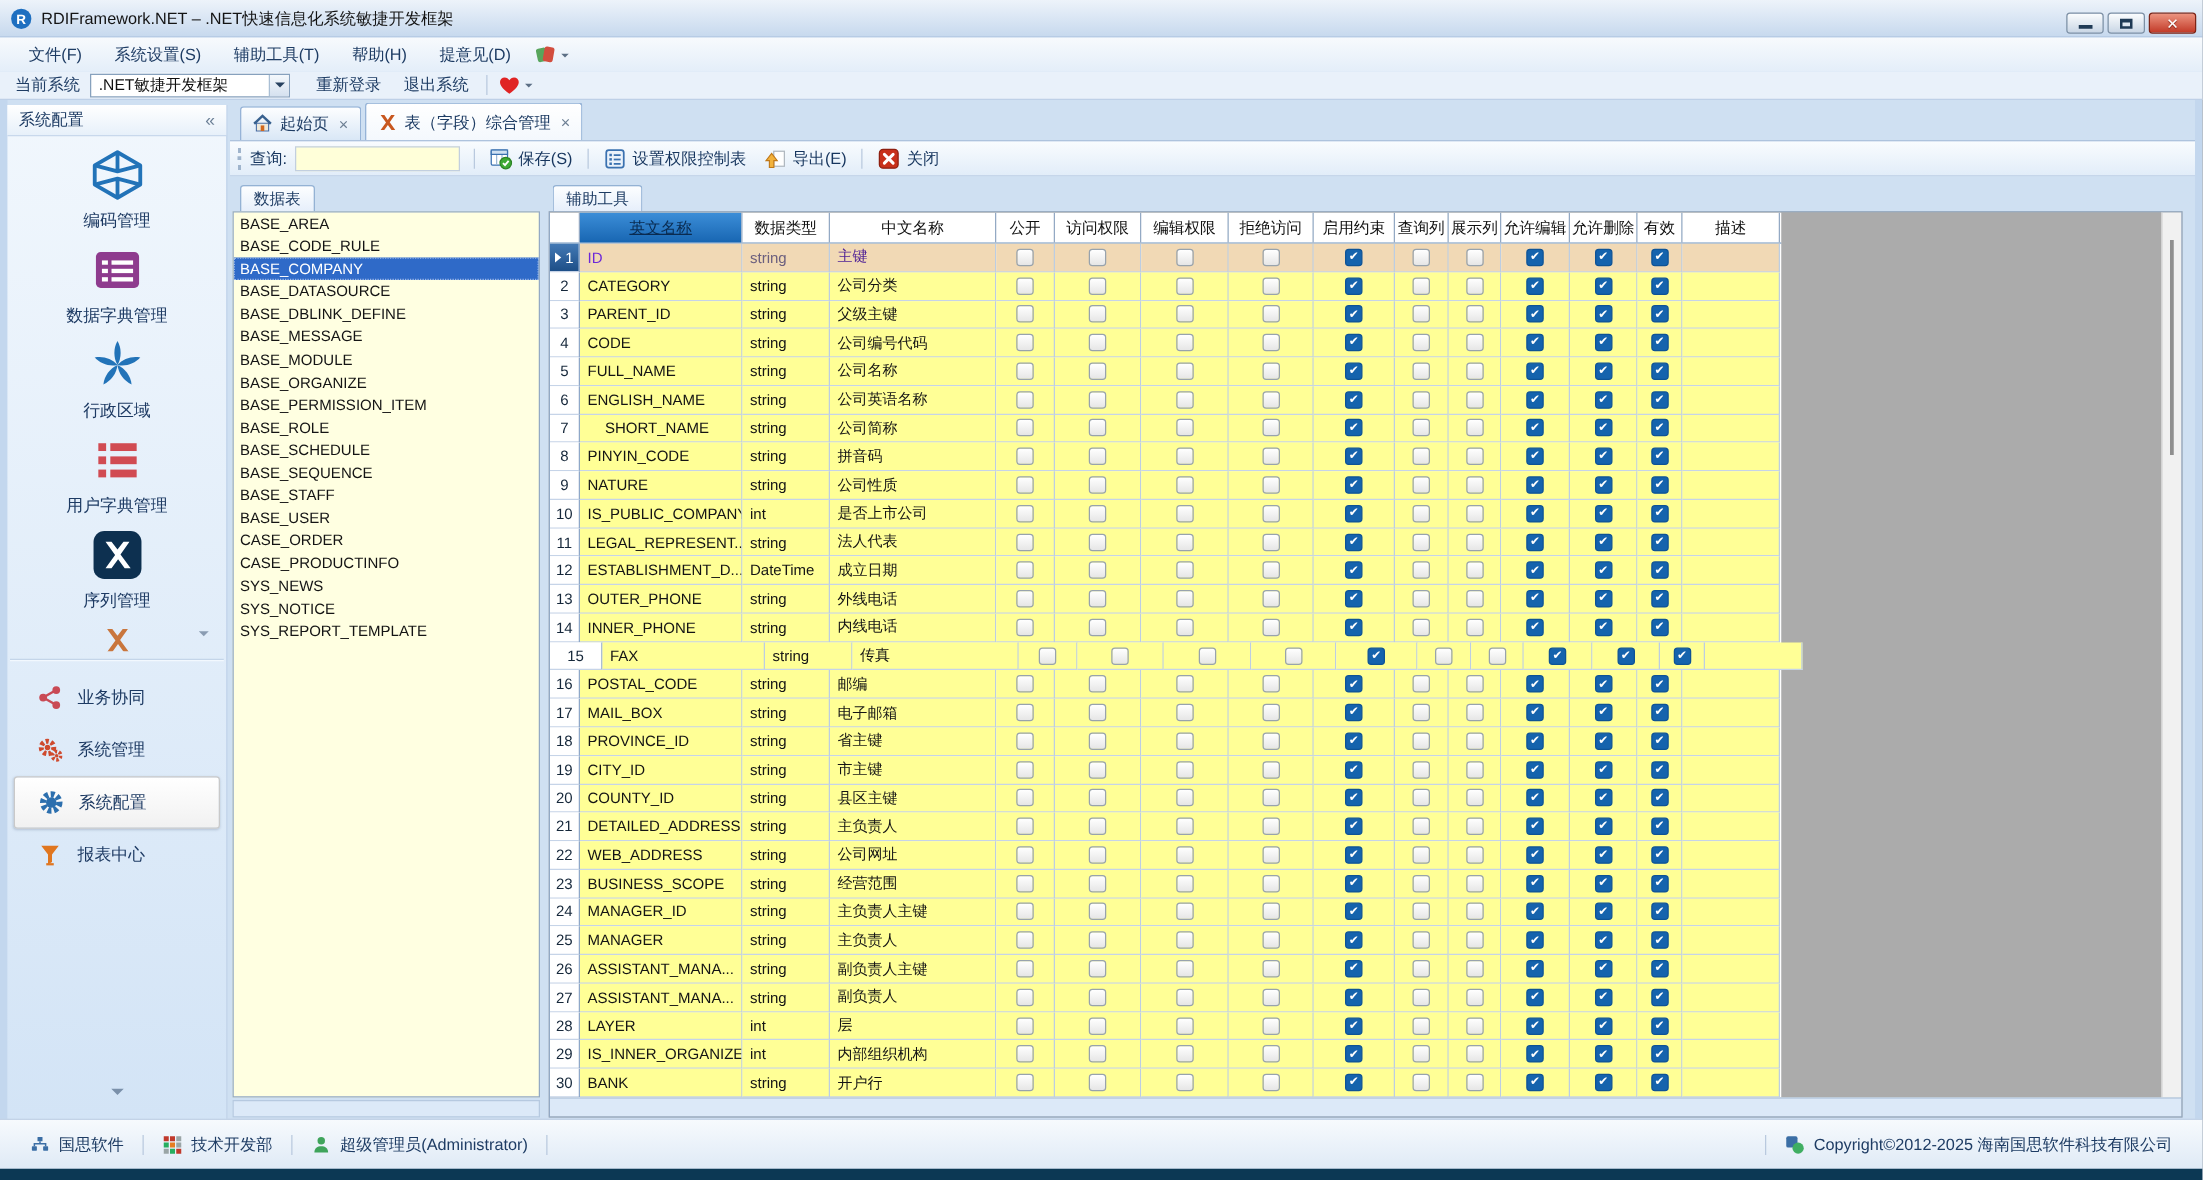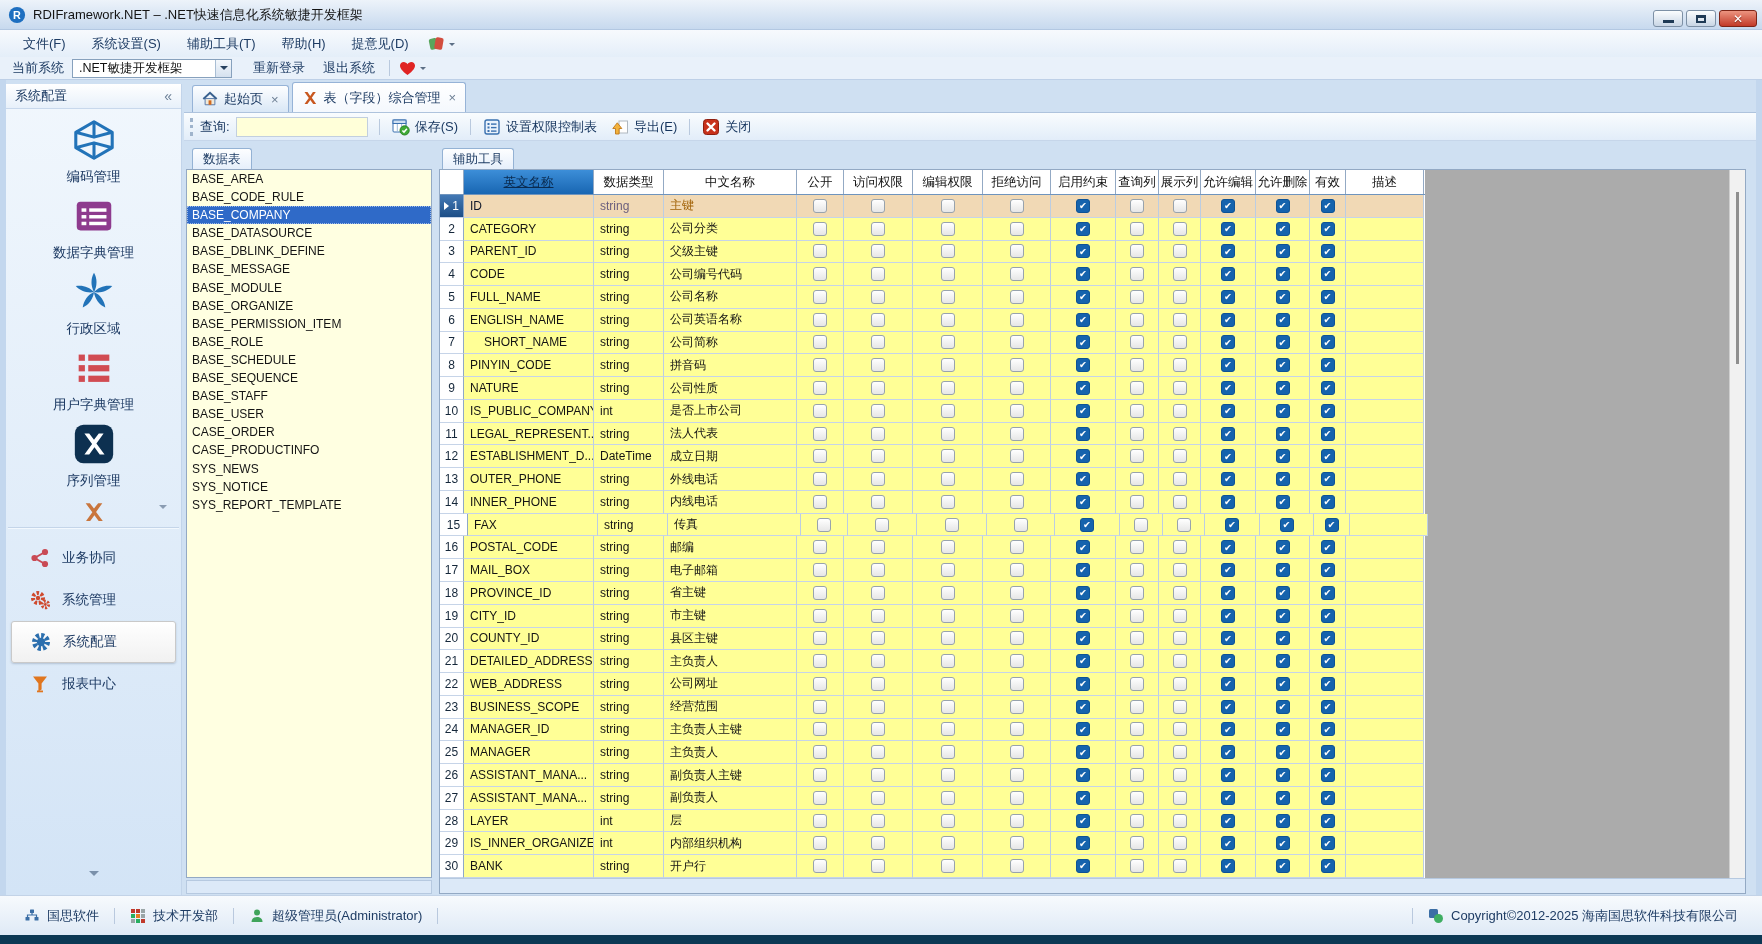--- a/index.html
+++ b/index.html
@@ -88,23 +88,23 @@
 .hcell{border-right:1px solid #93a9c4;display:flex;align-items:center;justify-content:center;font-size:12.5px;color:#101010;flex:none}
 .hcell.hl{background:linear-gradient(#3c8ed8,#1866b2);color:#0a2b50}
 #grid-body{flex:1;display:flex;flex-direction:column;width:985px;background:#fff}
 .grow{flex:1;display:flex;cursor:default}
 .gcell{flex:none;display:flex;align-items:center;border-right:1px solid #bccde2;border-bottom:1px solid #c6d4e8;background:#ffff96;overflow:hidden}
 .gcell.num{background:#fff;border-right:1px solid #8fa8c8;justify-content:center;color:#15273a}
 .gcell.txt{padding-left:6px;color:#141414;white-space:nowrap;font-size:12px}
 .gcell.chk{justify-content:center}
 .grow.sel .gcell{background:#f1d9b5}
 .grow.sel .gcell.num{background:linear-gradient(#4379b5,#1d4e87);color:#fff}
-.grow.sel .gcell.en{color:#0f172a}
+.grow.sel .gcell.en{color:#6d28d9}
 .grow.sel .gcell.ty{color:#6b5f7e}
-.grow.sel .gcell.cn{color:#a16207}
+.grow.sel .gcell.cn{color:#4c1d95}
 .rowmark{width:0;height:0;border-left:5px solid #fff;border-top:4px solid transparent;border-bottom:4px solid transparent;margin-right:3px}
 .cb{width:14px;height:14px;border-radius:3px;border:1px solid #98a3ad;background:linear-gradient(#ffffff,#e6e6e6);display:flex;align-items:center;justify-content:center}
 .cb.on{background:#1563ad;border-color:#0e5396}
 .cb.on::after{content:"✔";color:#fff;font-size:9.5px;line-height:1}
 .grid-vscroll{position:absolute;right:0;top:0;width:16px;bottom:15px;background:#f1f1f1;border-left:1px solid #cfcfcf}
 .grid-vscroll .thumb{position:absolute;left:6px;top:22px;width:3px;height:172px;background:#8f8f8f}
 .grid-hscroll{position:absolute;left:0;right:0;bottom:0;height:15px;background:#dce9f8;border-top:1px solid #b6c9e0}
 
 
 .statusbar{position:absolute;bottom:9px;left:0;right:0;height:40px;background:linear-gradient(#f7fafd,#dfeaf6);border-top:1px solid #c3d3e7;display:flex;align-items:center;padding:0 14px;font-size:13px;color:#1e3c64}
@@ -973,21 +973,21 @@
                 </div>
                 <div class="gcell chk" style="width: 54px;">
                   <span class="cb on"></span>
                 </div>
                 <div class="gcell chk" style="width: 36px;">
                   <span class="cb on"></span>
                 </div>
                 <div class="gcell txt desc" style="width: 78px;"></div>
               </div>
               <div class="grow">
-                <div class="gcell num" style="width: 28px;">
+                <div class="gcell num" style="width: 42px;">
                   <span>15</span>
                 </div>
                 <div class="gcell txt en" style="width: 130px;">FAX</div>
                 <div class="gcell txt ty" style="width: 70px;">string</div>
                 <div class="gcell txt cn" style="width: 133px;">传真</div>
                 <div class="gcell chk" style="width: 47px;">
                   <span class="cb"></span>
                 </div>
                 <div class="gcell chk" style="width: 69px;">
                   <span class="cb"></span>

